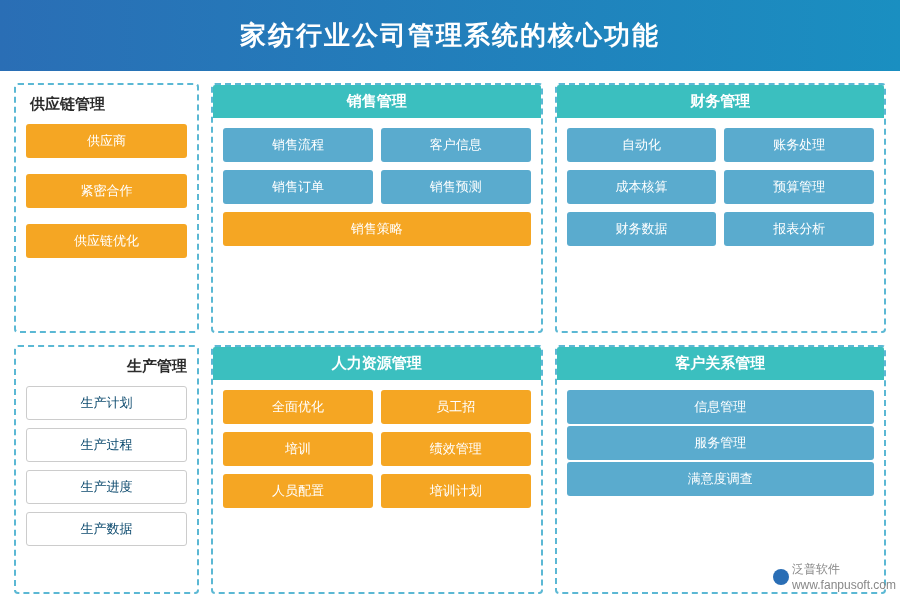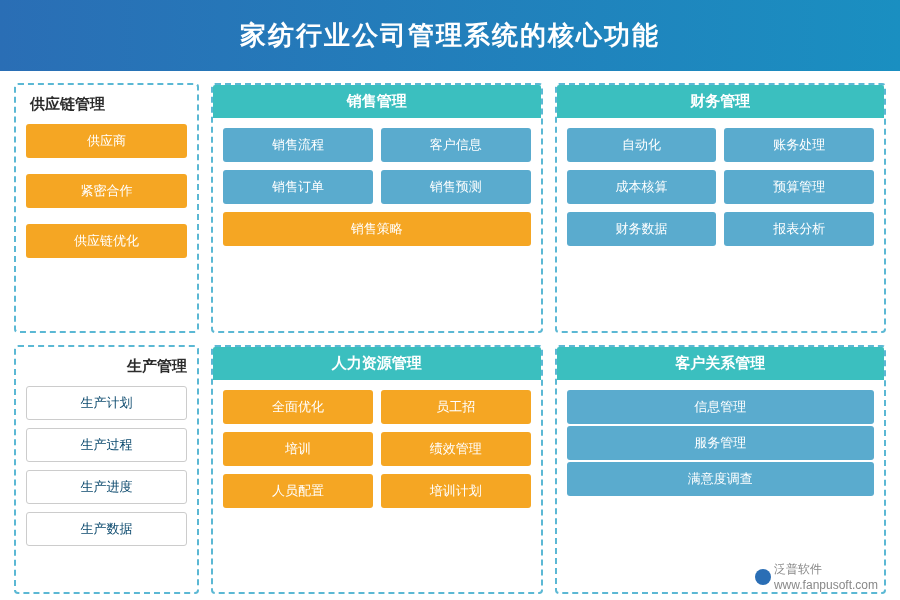--- a/index.html
+++ b/index.html
@@ -245,19 +245,19 @@
     <div class="teal-header">客户关系管理</div>
     <div class="col-btns">
       <div class="btn-blue">信息管理</div>
       <div class="btn-blue">服务管理</div>
       <div class="btn-blue">满意度调查</div>
     </div>
   </div>
 
 </div>
 
-<div class="watermark" style="position:fixed;bottom:8px;right:22px;">
+<div class="watermark" style="position:fixed;bottom:8px;right:4px;">
   <span class="watermark-logo"></span>
   <span style="font-size:12px;color:#888;">
     <span>泛普软件</span><br>
     <span>www.fanpusoft.com</span>
   </span>
 </div>
 
 </body></html>

